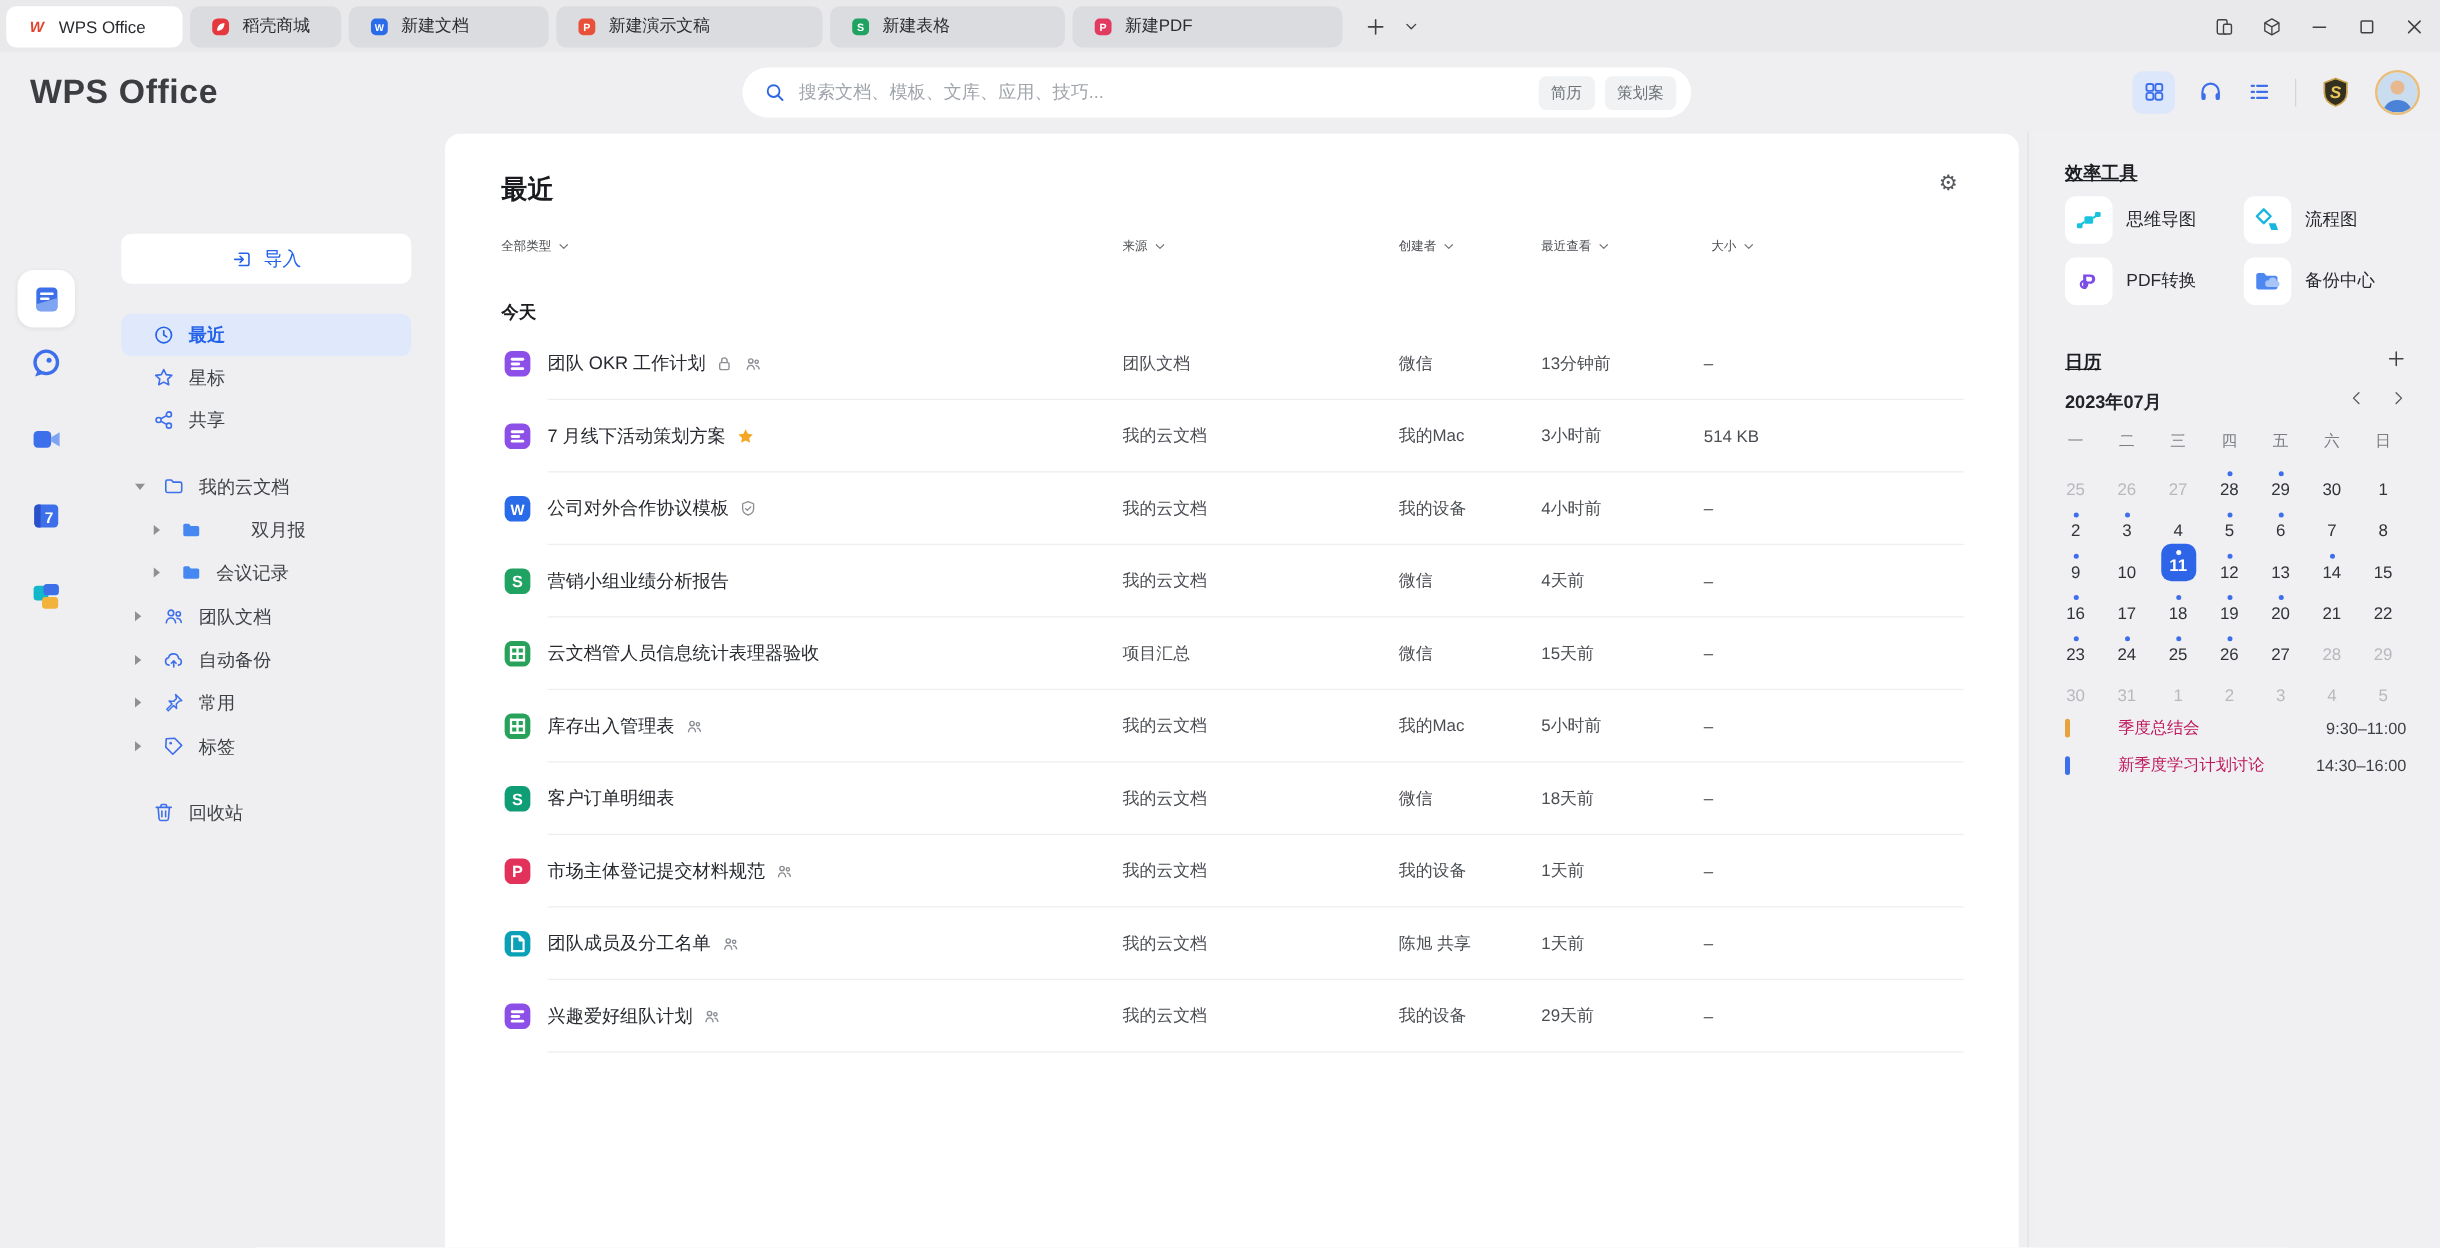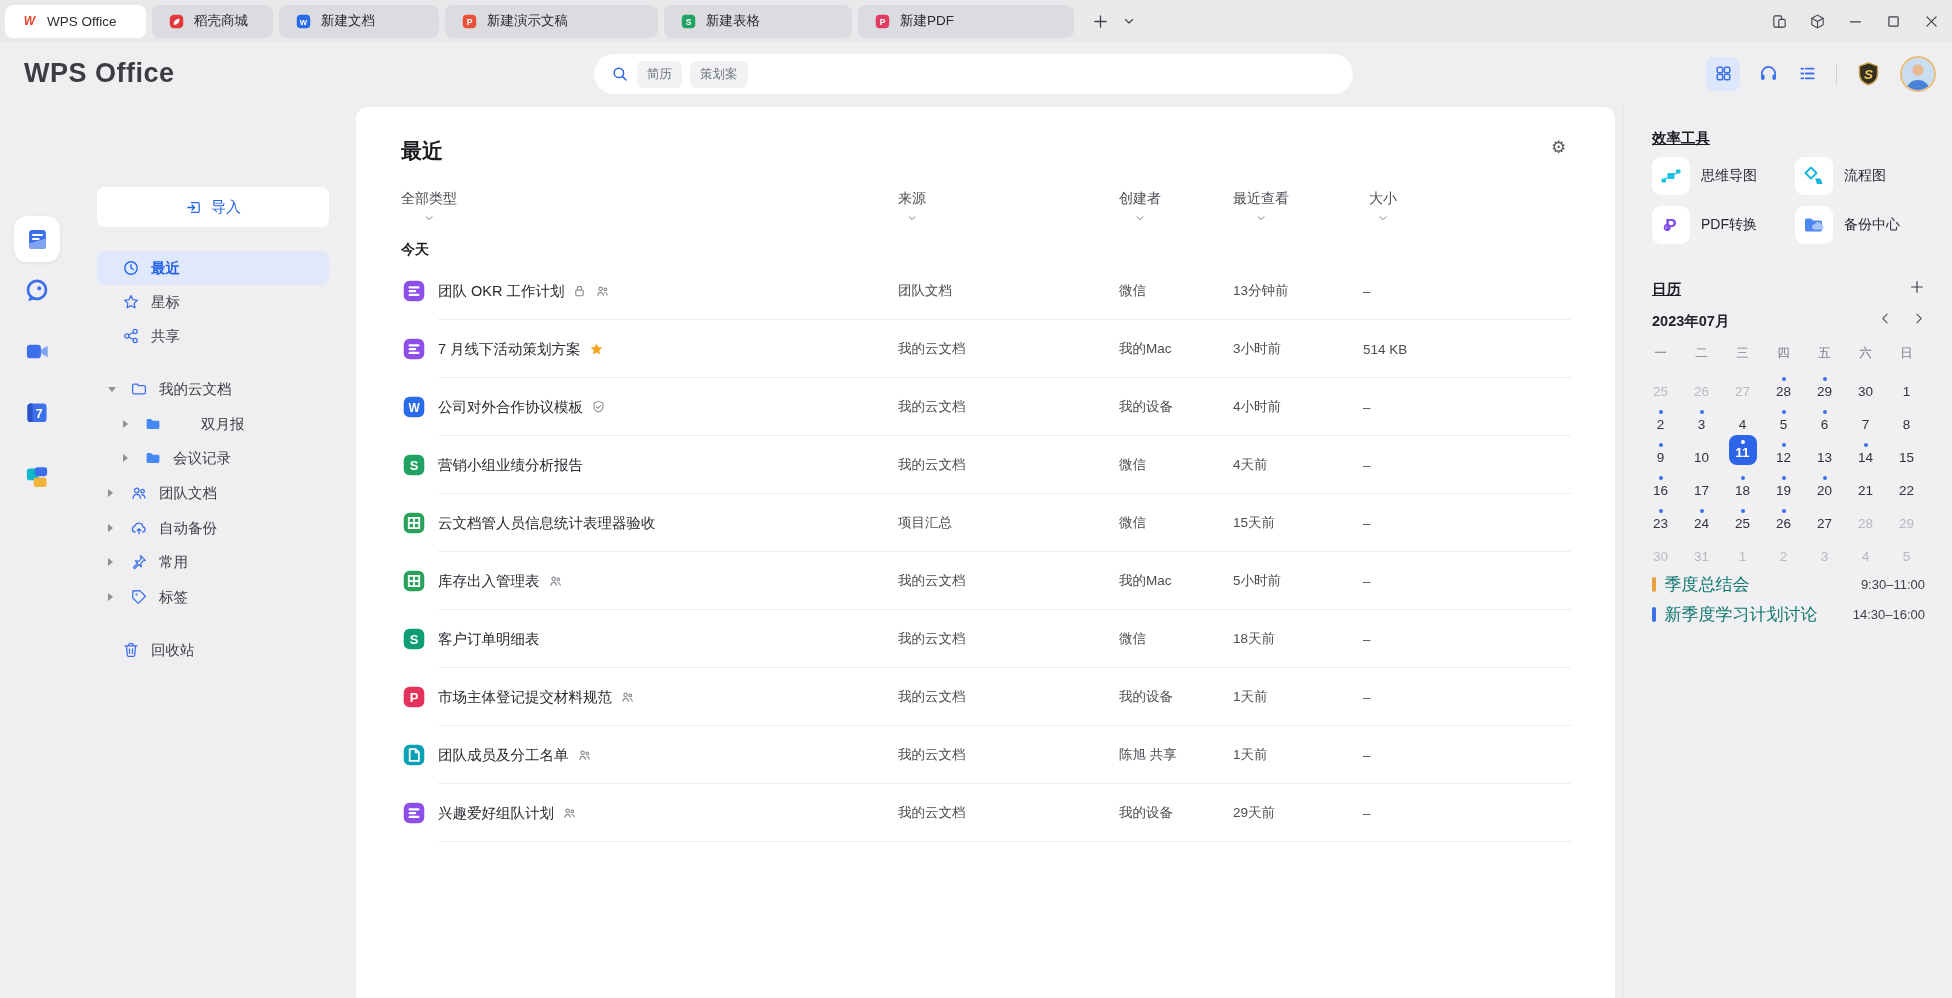--- a/index.html
+++ b/index.html
@@ -39,21 +39,21 @@
   .sb-item { position:absolute; left:23px; width:232px; height:34px; border-radius:8px; display:flex; align-items:center; font-size:14.5px; color:#3E4145; cursor:pointer; }
   .sb-item.active { background:#DFE9FB; color:#2463E9; font-weight:bold; }
   .sb-caret { width:0; height:0; position:absolute; }
   .caret-r { border-left:5px solid #8E9094; border-top:4px solid transparent; border-bottom:4px solid transparent; }
   .caret-d { border-top:5px solid #8E9094; border-left:4px solid transparent; border-right:4px solid transparent; }
 
   
   .card { position:absolute; left:356px; top:107px; width:1259px; height:900px; background:#FFFFFF; border-radius:12px 12px 0 0; }
   .list-title { position:absolute; left:45px; top:30px; font-size:21px; font-weight:700; color:#191B1E; }
   .gear { position:absolute; left:1195px; top:30px; font-size:17px; color:#55585C; cursor:pointer; }
-  .filter { position:absolute; top:83px; font-size:14px; color:#4A4D52; display:flex; align-items:center; gap:5px; cursor:pointer;flex-direction:column; }
+  .filter { position:absolute; top:83px; font-size:10px; color:#4A4D52; display:flex; align-items:center; gap:5px; cursor:pointer; }
   .section-label { position:absolute; left:45px; top:134px; font-size:14px; font-weight:700; color:#1B1D20; }
   .rows { position:absolute; left:0; top:155px; right:0; }
   .row { position:relative; height:58px; }
   .row::after { content:""; position:absolute; left:82px; right:44px; bottom:0; border-bottom:1px solid #EDEEF0; }
   .row > * { position:absolute; top:50%; transform:translateY(-50%); }
   .fi { width:26px; height:26px; left:45px; }
   .row-name { left:82px; display:flex; align-items:center; gap:8px; font-size:14.5px; color:#26292E; white-space:nowrap; }
   .cell { font-size:13.5px; color:#4A4D52; white-space:nowrap; }
 
   
@@ -69,21 +69,21 @@
   .cal-wd { height:16px; display:flex; align-items:center; justify-content:center; font-size:12.5px; color:#7A7D82; }
   .cal-cell { height:33px; display:flex; flex-direction:column; align-items:center; justify-content:flex-end; padding-bottom:1px; cursor:pointer; }
   .cal-dot { width:4px; height:4px; border-radius:50%; margin-bottom:3px; background:#3D6FEB; }
   .cal-num { font-size:13.5px; color:#303338; line-height:15px; }
   .cal-num.muted { color:#B7B9BD; }
   .cal-sel { width:28px; height:30px; background:#2E65E8; border-radius:8px; display:flex; flex-direction:column; align-items:center; justify-content:center; }
   .cal-sel .cal-dot { background:#fff; margin-bottom:1px; }
   .cal-sel .cal-num { color:#fff; font-weight:bold; }
   .event { position:absolute; left:25px; right:27px; display:flex; align-items:center; gap:9px; }
   .event-bar { width:3.5px; height:15px; border-radius:2px; }
-  .event-title { font-size:17px; color:#0f766e; }
+  .event-title { font-size:13px; color:#be185d;margin-left:30px; }
   .event-time { margin-left:auto; font-size:13px; color:#3E4145; }
 </style>
 </head>
 <body>
 
 <div class="titlebar">
   <div id="tabs" style="display:flex;align-items:center;">
       <div class="tab active" style="width: 141px;">
         <span class="ic" style="width: 17px; height: 17px;">
           <svg viewBox="0 0 24 24">
@@ -183,20 +183,21 @@
 
 <div class="header">
   <div class="logo">WPS Office</div>
   <div class="searchbar">
     <span class="ic" style="width:18px;height:18px;">
         <svg viewBox="0 0 24 24">
           <circle cx="10.5" cy="10.5" r="6.3" stroke="#2D66E4" stroke-width="2" fill="none"></circle>
           <path d="M15.2 15.2L20 20" stroke="#2D66E4" stroke-width="2" stroke-linecap="round"></path>
         </svg>
       </span>
+    <input placeholder="搜索文档、模板、文库、应用、技巧..." style="">
     <span class="chip">简历</span>
     <span class="chip">策划案</span>
   </div>
   <div class="hdr-right" id="hdr-right">
       <div class="grid-chip">
         <span class="ic" style="width: 19px; height: 19px;">
           <svg viewBox="0 0 24 24">
             <rect x="4" y="4" width="7" height="7" rx="2" fill="none" stroke="#3D6FEB" stroke-width="1.9"></rect>
             <rect x="13" y="4" width="7" height="7" rx="2" fill="none" stroke="#3D6FEB" stroke-width="1.9"></rect>
             <rect x="4" y="13" width="7" height="7" rx="2" fill="none" stroke="#3D6FEB" stroke-width="1.9"></rect>

